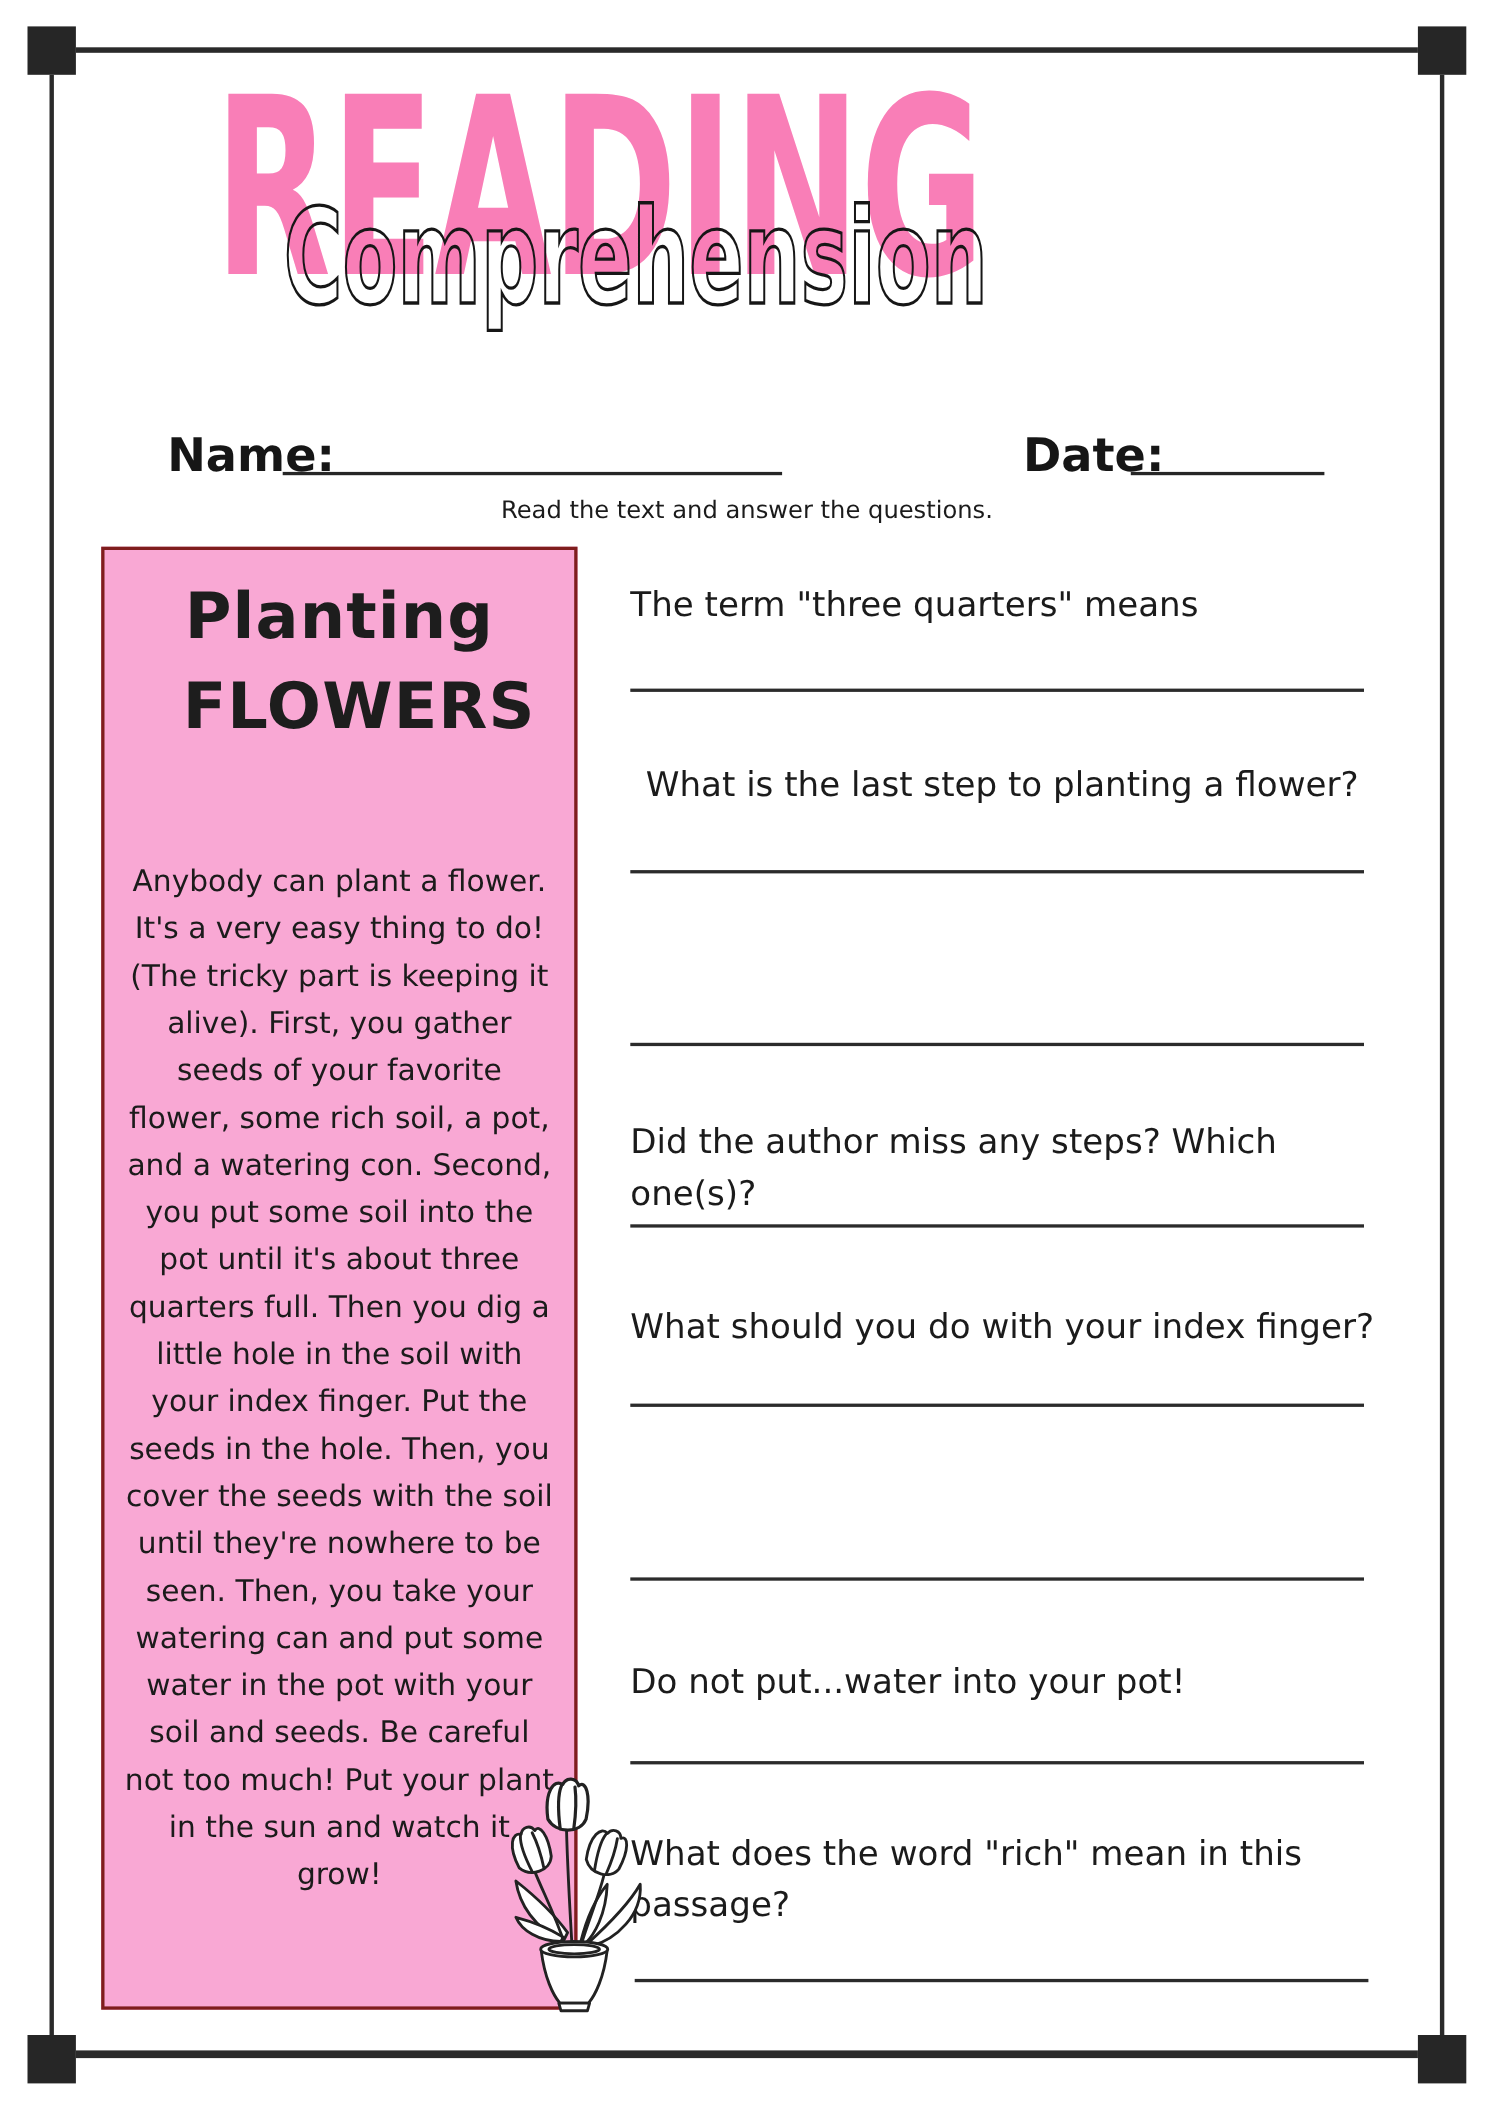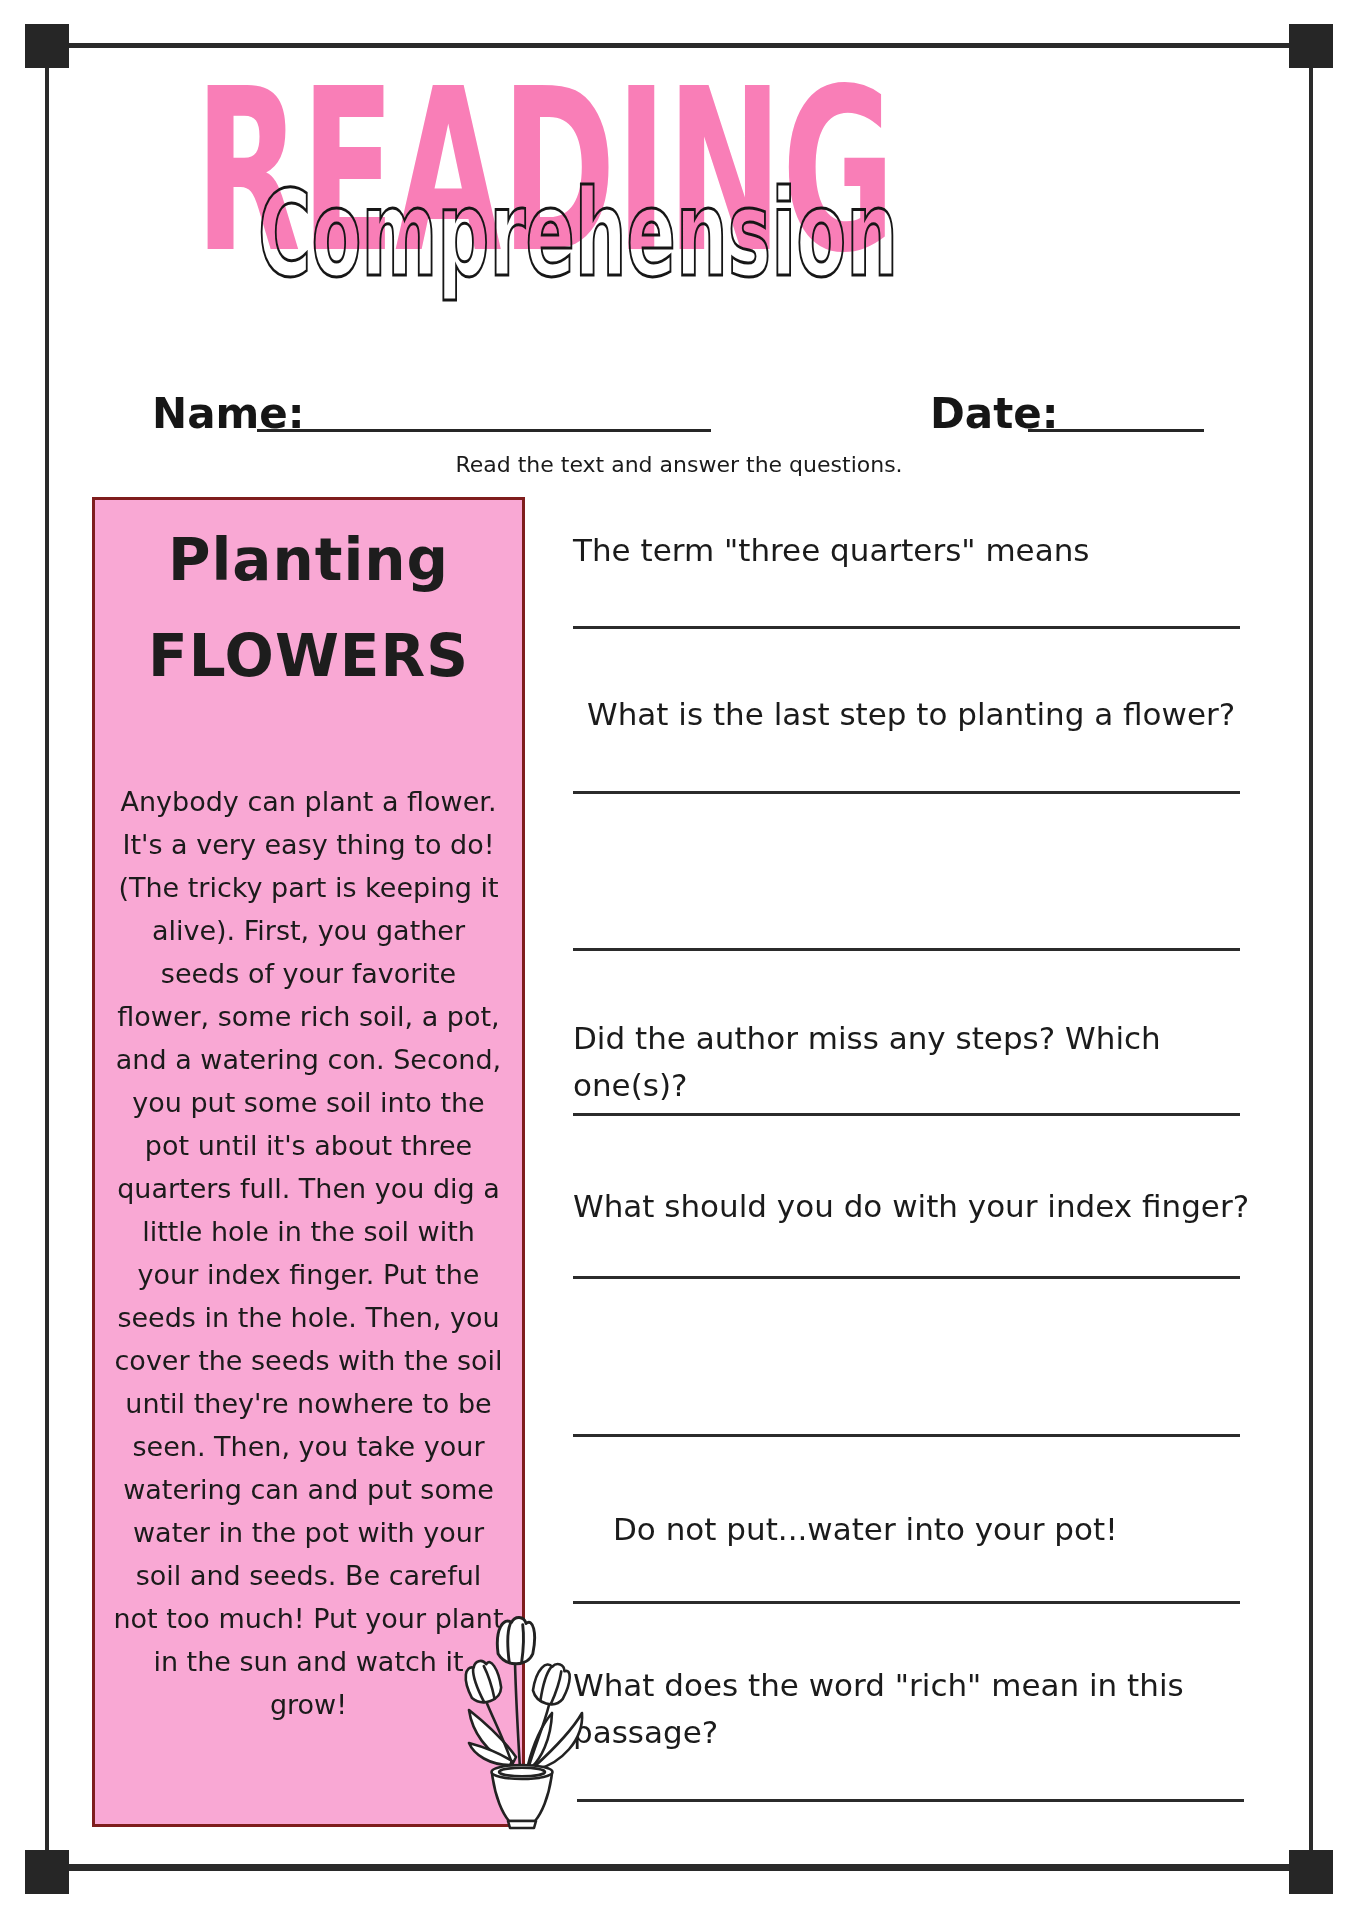--- a/index.html
+++ b/index.html
@@ -52,21 +52,21 @@
 
   <div class="form-label" style="left:152px;top:389px;">Name:</div>
   <div class="write-line" style="left:257px;top:429px;width:454px;"></div>
   <div class="form-label" style="left:930px;top:389px;">Date:</div>
   <div class="write-line" style="left:1028px;top:429px;width:176px;"></div>
 
   <div class="instruction">Read the text and answer the questions.</div>
 
   <div class="passage-box">
     <div class="passage-title" style="top:26px;">Planting</div>
-    <div class="passage-title" style="top:122px;">FLOWERS</div>
+    <div class="passage-title" style="top:108px;margin-left:18px;">FLOWERS</div>
     <div class="passage-body">Anybody can plant a flower.
 It's a very easy thing to do!
 (The tricky part is keeping it
 alive). First, you gather
 seeds of your favorite
 flower, some rich soil, a pot,
 and a watering con. Second,
 you put some soil into the
 pot until it's about three
 quarters full. Then you dig a
@@ -93,21 +93,21 @@
   <div class="answer-line" style="top:948px;"></div>
 
   <div class="question" style="top:1015px;">Did the author miss any steps? Which one(s)?</div>
   <div class="answer-line" style="top:1113px;"></div>
 
   <div class="question" style="top:1183px;">What should you do with your index finger?</div>
   <div class="answer-line" style="top:1276px;"></div>
 
   <div class="answer-line" style="top:1434px;"></div>
 
-  <div class="question" style="top:1506px;margin-left:40px;">Do not put...water into your pot!</div>
+  <div class="question" style="top:1506px;">Do not put...water into your pot!</div>
   <div class="answer-line" style="top:1601px;"></div>
 
   <div class="question" style="top:1662px;">What does the word "rich" mean in this
 passage?</div>
   <div class="answer-line" style="top:1799px;left:577px;"></div>
 
   <svg class="flower-svg" width="140" height="215" viewBox="0 0 140 215">
     <g stroke="#222222" stroke-width="2.6" fill="#ffffff" stroke-linejoin="round" stroke-linecap="round">
 
       <path d="M60,150 C34,138 20,116 17,95 C36,110 54,128 64,142 Z"></path>

